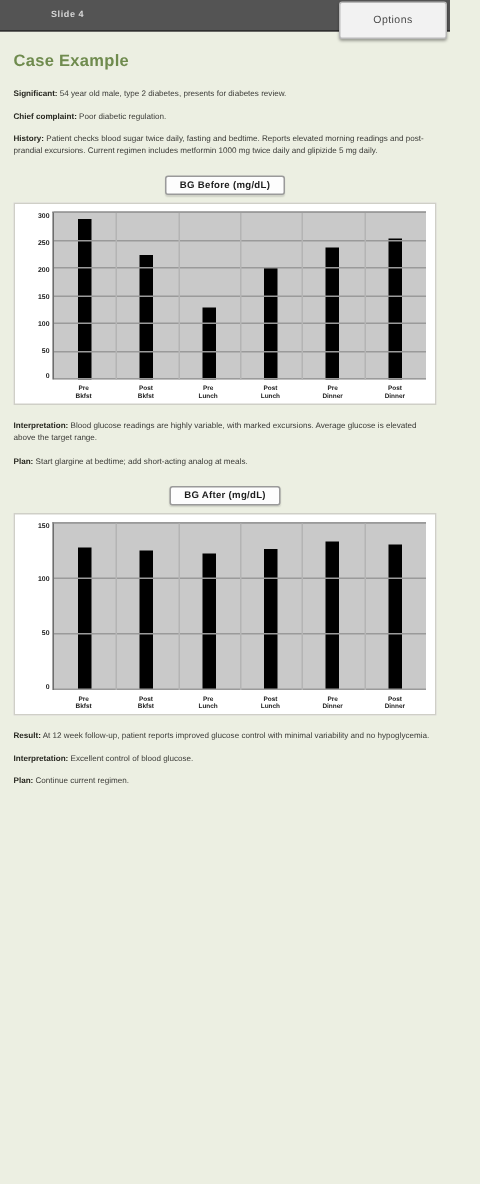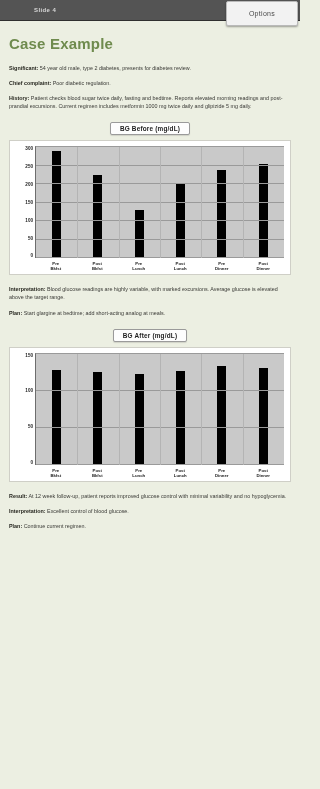--- a/index.html
+++ b/index.html
@@ -28,21 +28,21 @@
     border:1px solid #b9b9b9; border-radius:2px;
     display:flex; align-items:center; justify-content:center;
     box-shadow:0 1px 2px rgba(0,0,0,.35);
   }
   .topbar-right span{ font-size:7px; color:#4a4a4a; letter-spacing:.3px; white-space:nowrap;}
 
   
   .content{ padding:10px 9px 6px 9px; }
 
   .page-title{
-    color:#6f8b4e; font-size:15px; font-weight:bold;
+    color:#6f8b4e; font-size:11px; font-weight:bold;
     margin:4px 0 12px 0; letter-spacing:.2px;
   }
 
   .para{
     font-size:5.4px; line-height:8.1px; color:#3a3a36;
     margin-bottom:7px; text-align:left;
   }
   .para b{ font-weight:bold; color:#26261f; }
   .para .lead{ font-weight:bold; }
 

